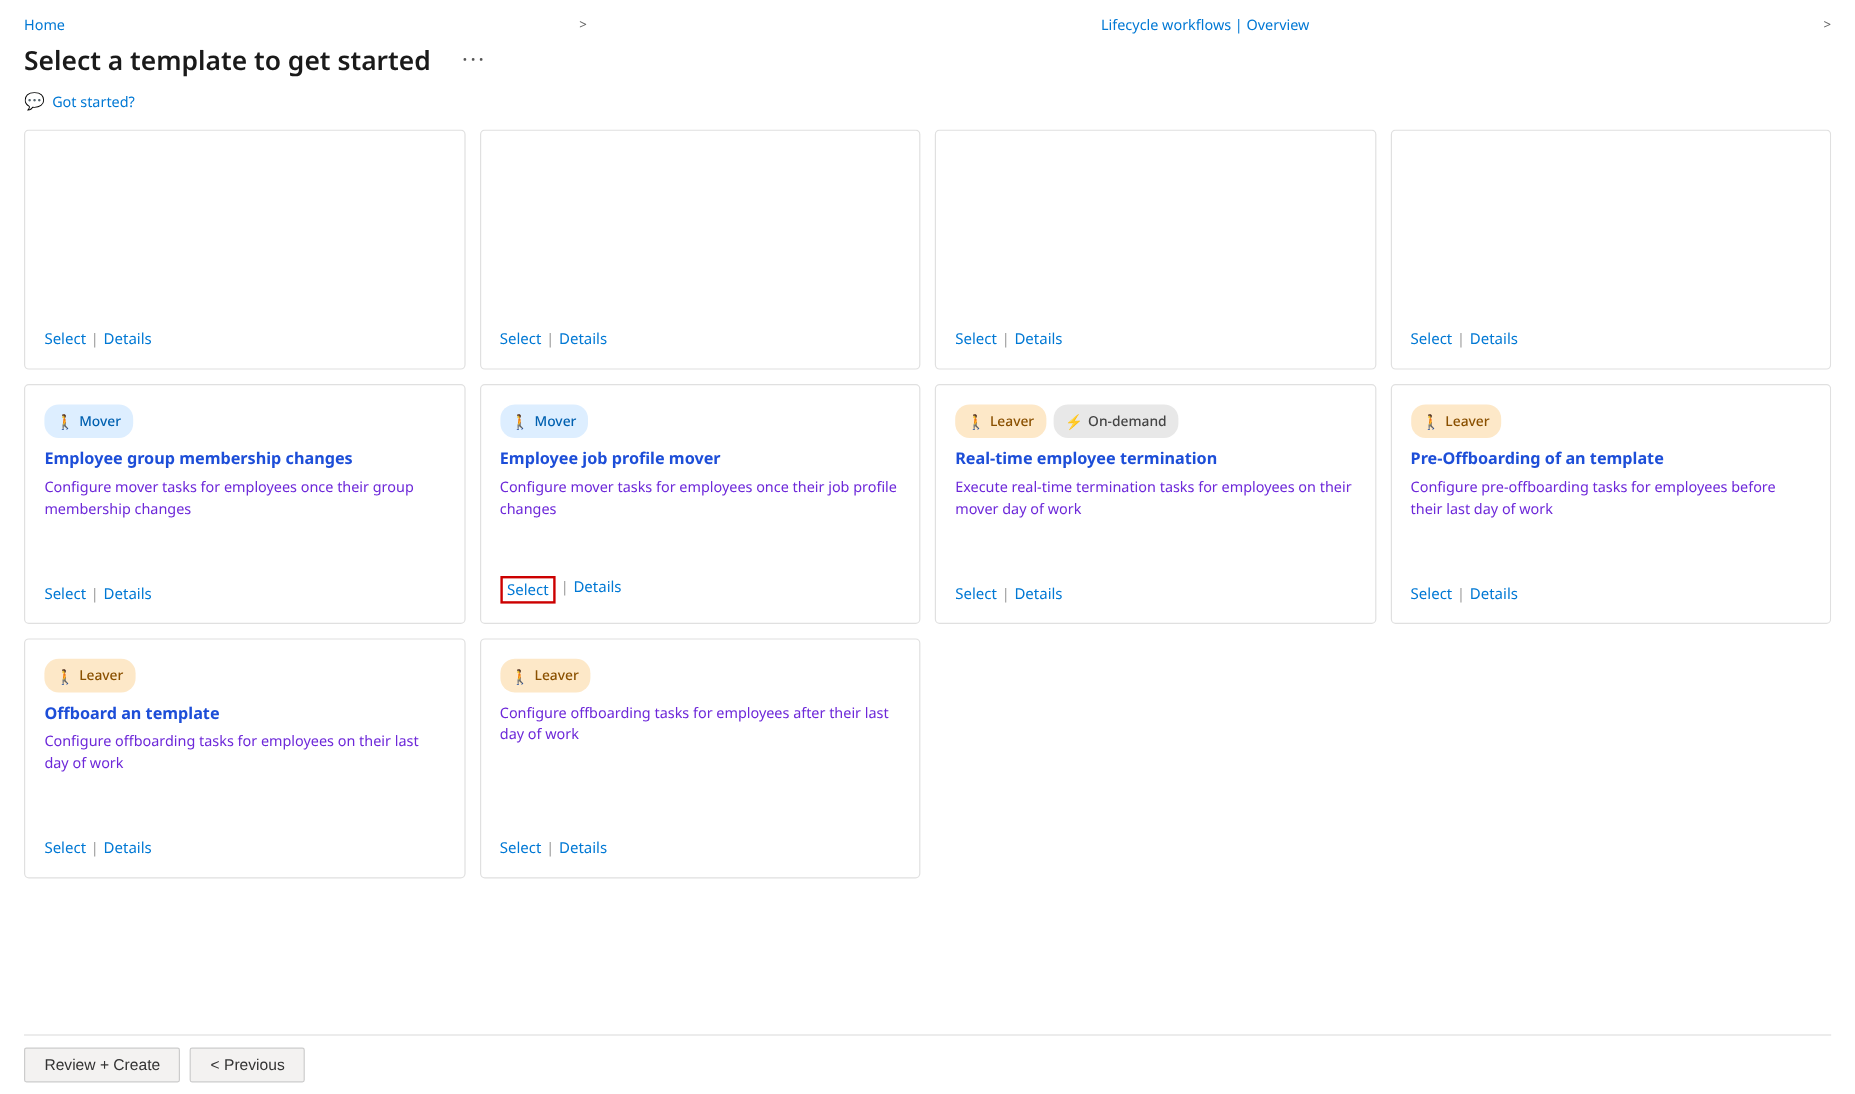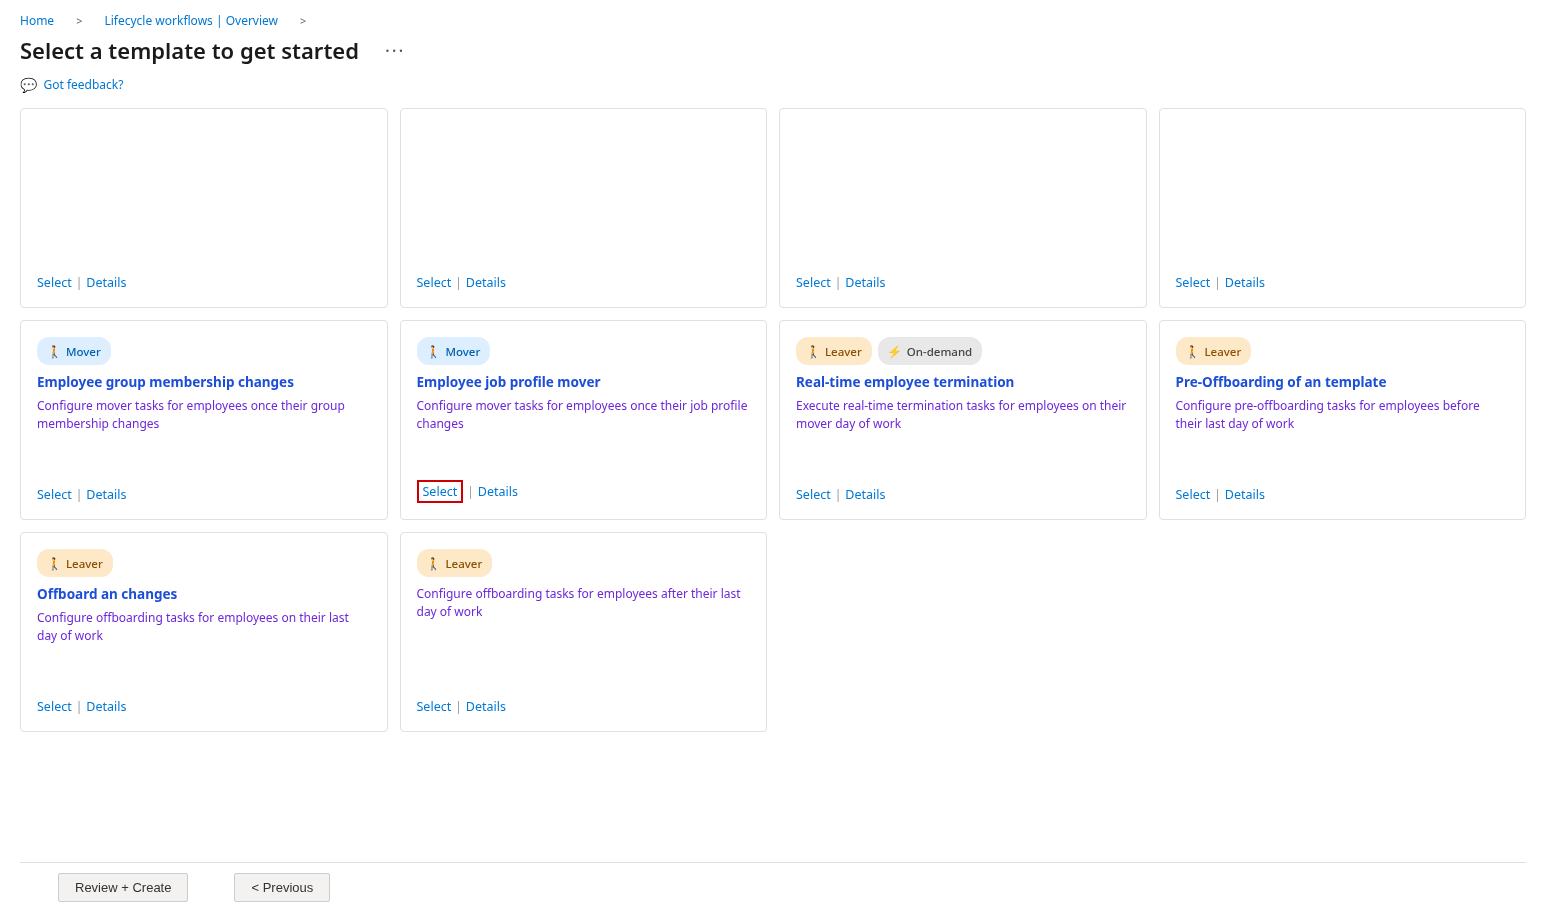--- a/index.html
+++ b/index.html
@@ -21,20 +21,21 @@
       padding: 0 20px;
     }
 
     .breadcrumb {
       display: flex;
       align-items: center;
       gap: 22px;
       padding: 12px 0 6px 0;
       font-size: 12px;
       color: #0078d4;
+      justify-content: space-between;
     }
     .breadcrumb a {
       color: #0078d4;
       text-decoration: none;
       cursor: pointer;
     }
     .breadcrumb-sep { color: #666; font-size: 11px; }
 
     .page-header {
       display: flex;
@@ -130,21 +131,21 @@
 
     .card-desc {
       font-size: 12px;
       color: #6d28d9;
       line-height: 1.5;
       flex: 1;
     }
 
     .card-footer {
       display: flex;
-      align-items: center;
+      align-items: flex-start;
       gap: 4px;
       margin-top: 16px;
       padding-top: 10px;
     }
 
     .card-link {
       color: #0078d4;
       text-decoration: none;
       font-size: 12.5px;
       cursor: pointer;
@@ -171,21 +172,20 @@
     }
 
     .btn {
       padding: 6px 16px;
       border-radius: 2px;
       font-size: 13px;
       cursor: pointer;
       border: 1px solid #ccc;
       background: #f3f2f1;
       color: #333;
-      margin-left: 38px;
     }
   </style>
 </head>
 <body>
 
 <div class="page-container">
 
   <div class="breadcrumb">
     <a>Home</a>
     <span class="breadcrumb-sep">&gt;</span>
@@ -193,21 +193,21 @@
     <span class="breadcrumb-sep">&gt;</span>
   </div>
 
   <div class="page-header">
     <span class="page-title">Select a template to get started</span>
     <span class="more-btn">···</span>
   </div>
 
   <div class="feedback-bar">
     <span class="feedback-icon">💬</span>
-    <span>Got feedback?</span>
+    <span>Got started?</span>
   </div>
 
   <div class="cards-area">
     <div class="cards-grid" id="cards-grid">
     <div class="card">
           <div class="card-badges"></div>
           <div class="card-title"></div>
           <div class="card-desc"></div>
           <div class="card-footer">
             <a class="card-link" href="#">Select</a>
@@ -309,21 +309,21 @@
             <a class="card-link" href="#">Details</a>
           </div>
         </div>
         <div class="card">
           <div class="card-badges">
             <span class="badge badge-leaver">
               <span class="badge-icon">🚶</span>
               <span>Leaver</span>
             </span>
           </div>
-          <div class="card-title">Offboard an changes</div>
+          <div class="card-title">Offboard an template</div>
           <div class="card-desc">Configure offboarding tasks for employees on their last day of work</div>
           <div class="card-footer">
             <a class="card-link" href="#">Select</a>
             <span class="card-sep">|</span>
             <a class="card-link" href="#">Details</a>
           </div>
         </div>
         <div class="card">
           <div class="card-badges">
             <span class="badge badge-leaver">

